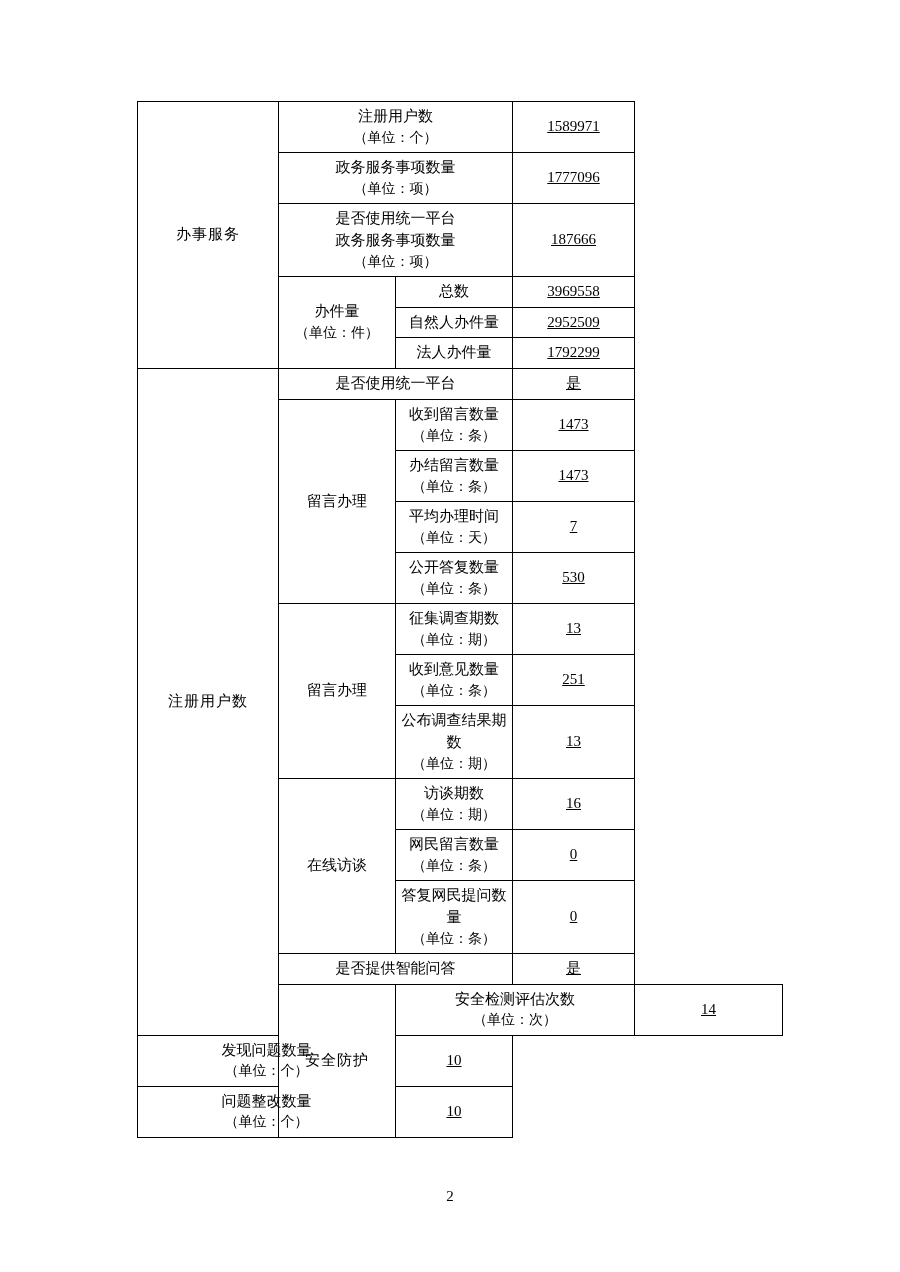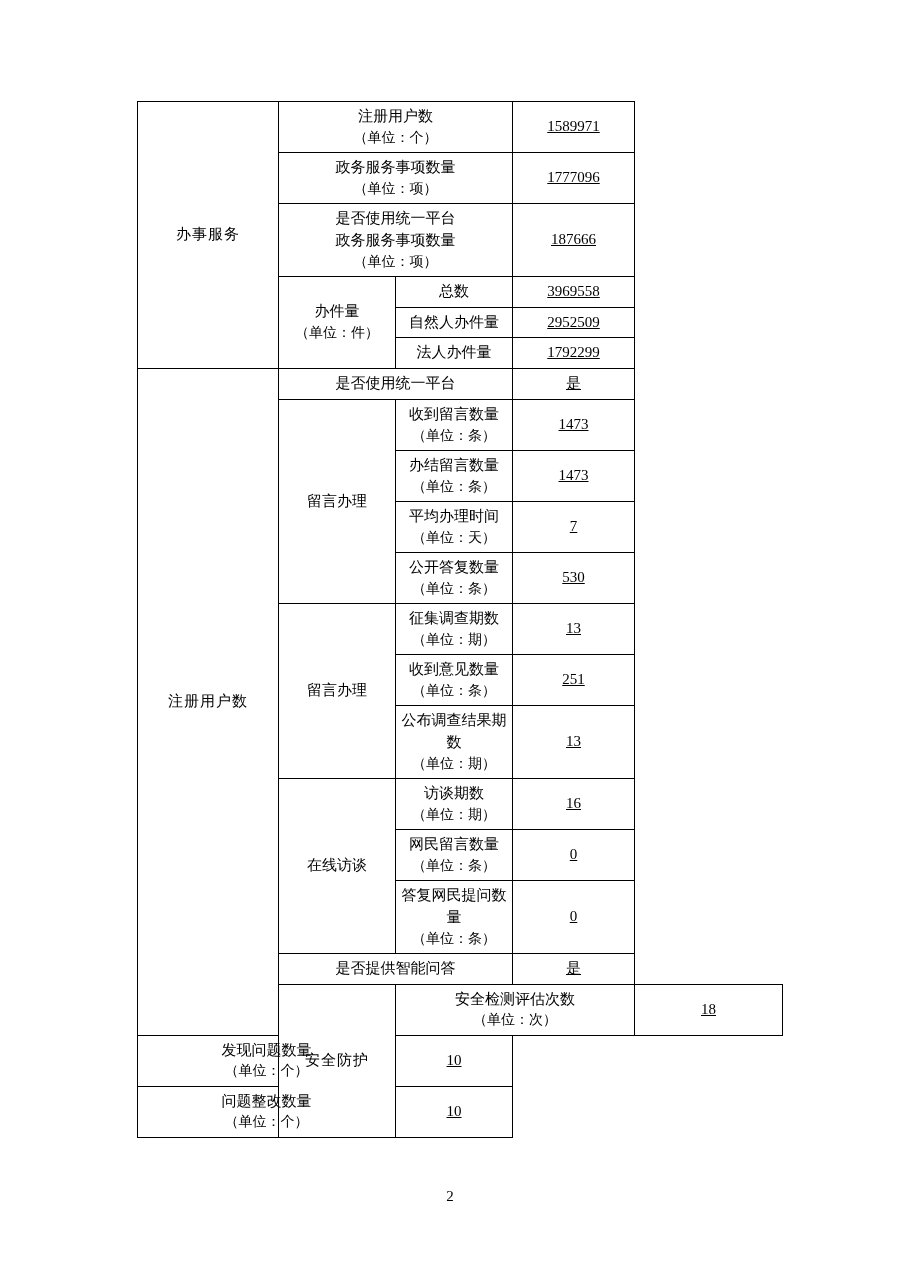--- a/index.html
+++ b/index.html
@@ -206,21 +206,21 @@
           <td class="item" colspan="2">是否提供智能问答</td>
           <td class="val">是</td>
         </tr>
 
         <tr>
           <td class="cat" rowspan="3">安全防护</td>
           <td class="item two-line" colspan="2">
             <span>安全检测评估次数</span>
             <span class="unit">（单位：次）</span>
           </td>
-          <td class="val">18</td>
+          <td class="val">14</td>
         </tr>
         <tr>
           <td class="item two-line" colspan="2">
             <span>发现问题数量</span>
             <span class="unit">（单位：个）</span>
           </td>
           <td class="val">10</td>
         </tr>
         <tr>
           <td class="item two-line" colspan="2">

